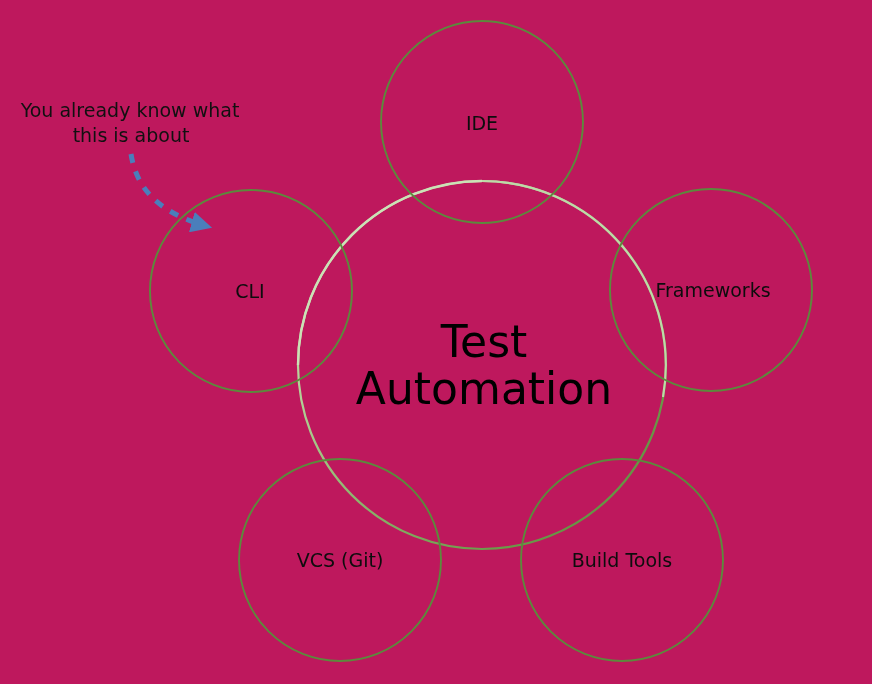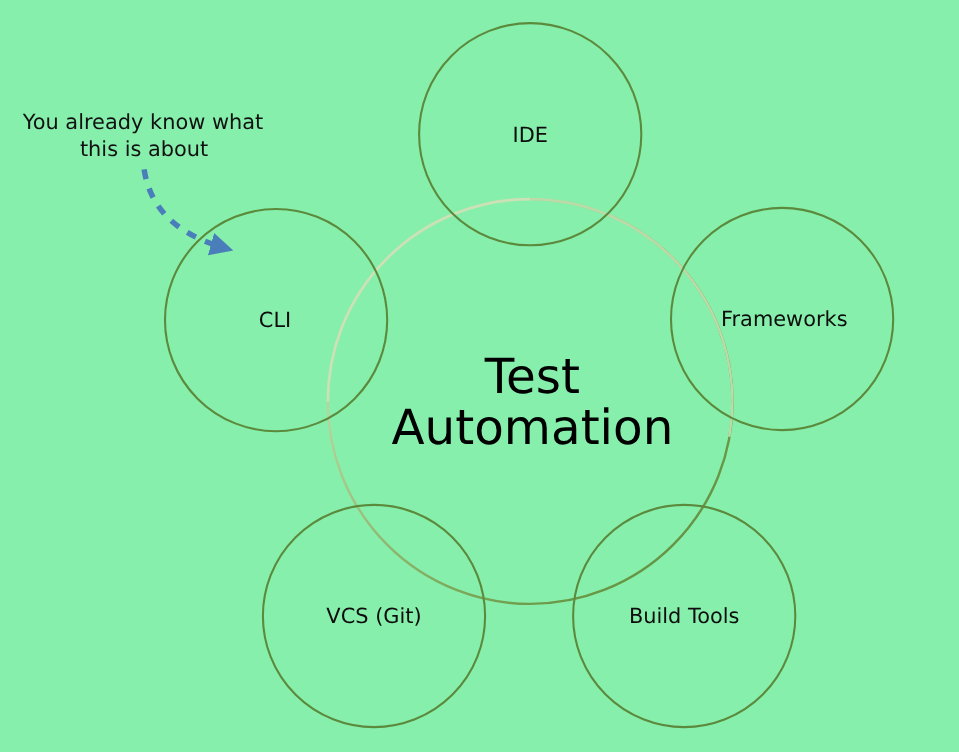--- a/index.html
+++ b/index.html
@@ -11,21 +11,21 @@
   body {
     width: 872px;
     height: 684px;
     overflow: hidden;
     font-family: "DejaVu Sans", "Liberation Sans", sans-serif;
   }
   #diagram-root {
     position: relative;
     width: 872px;
     height: 684px;
-    background: #86efac;
+    background: #be185d;
   }
   svg.canvas {
     position: absolute;
     left: 0;
     top: 0;
     width: 872px;
     height: 684px;
     display: block;
   }
   .node-label {

